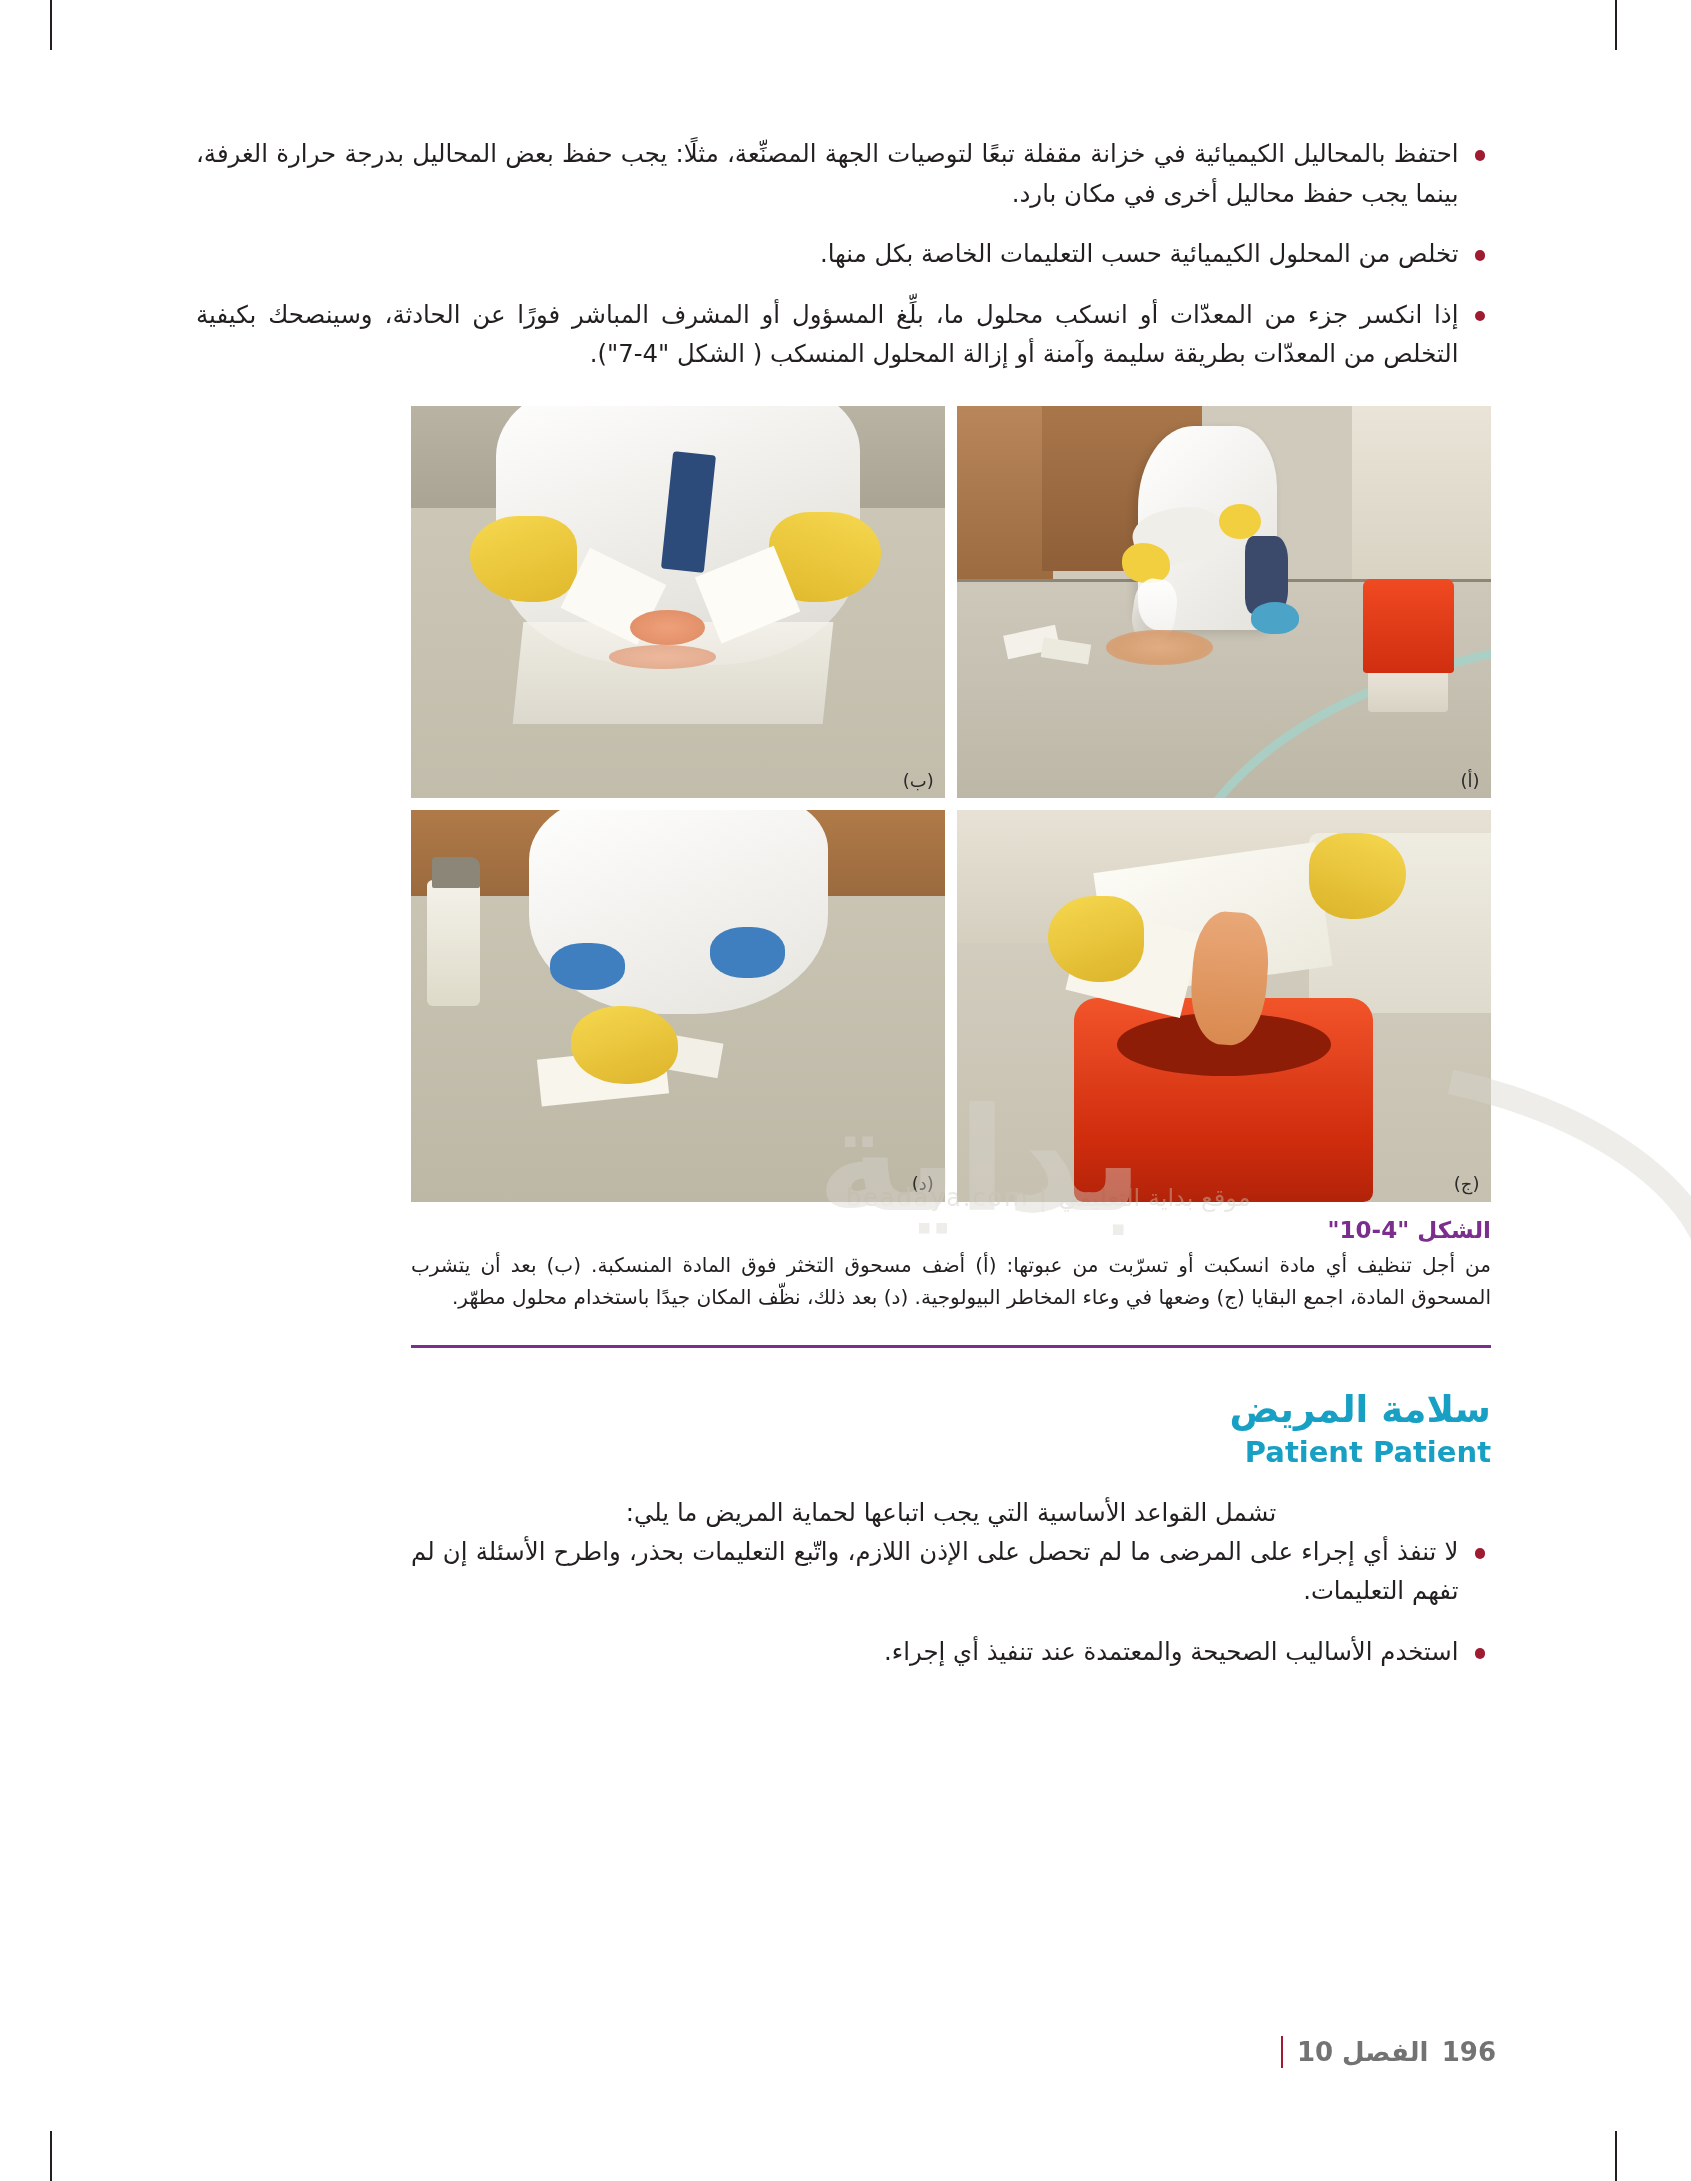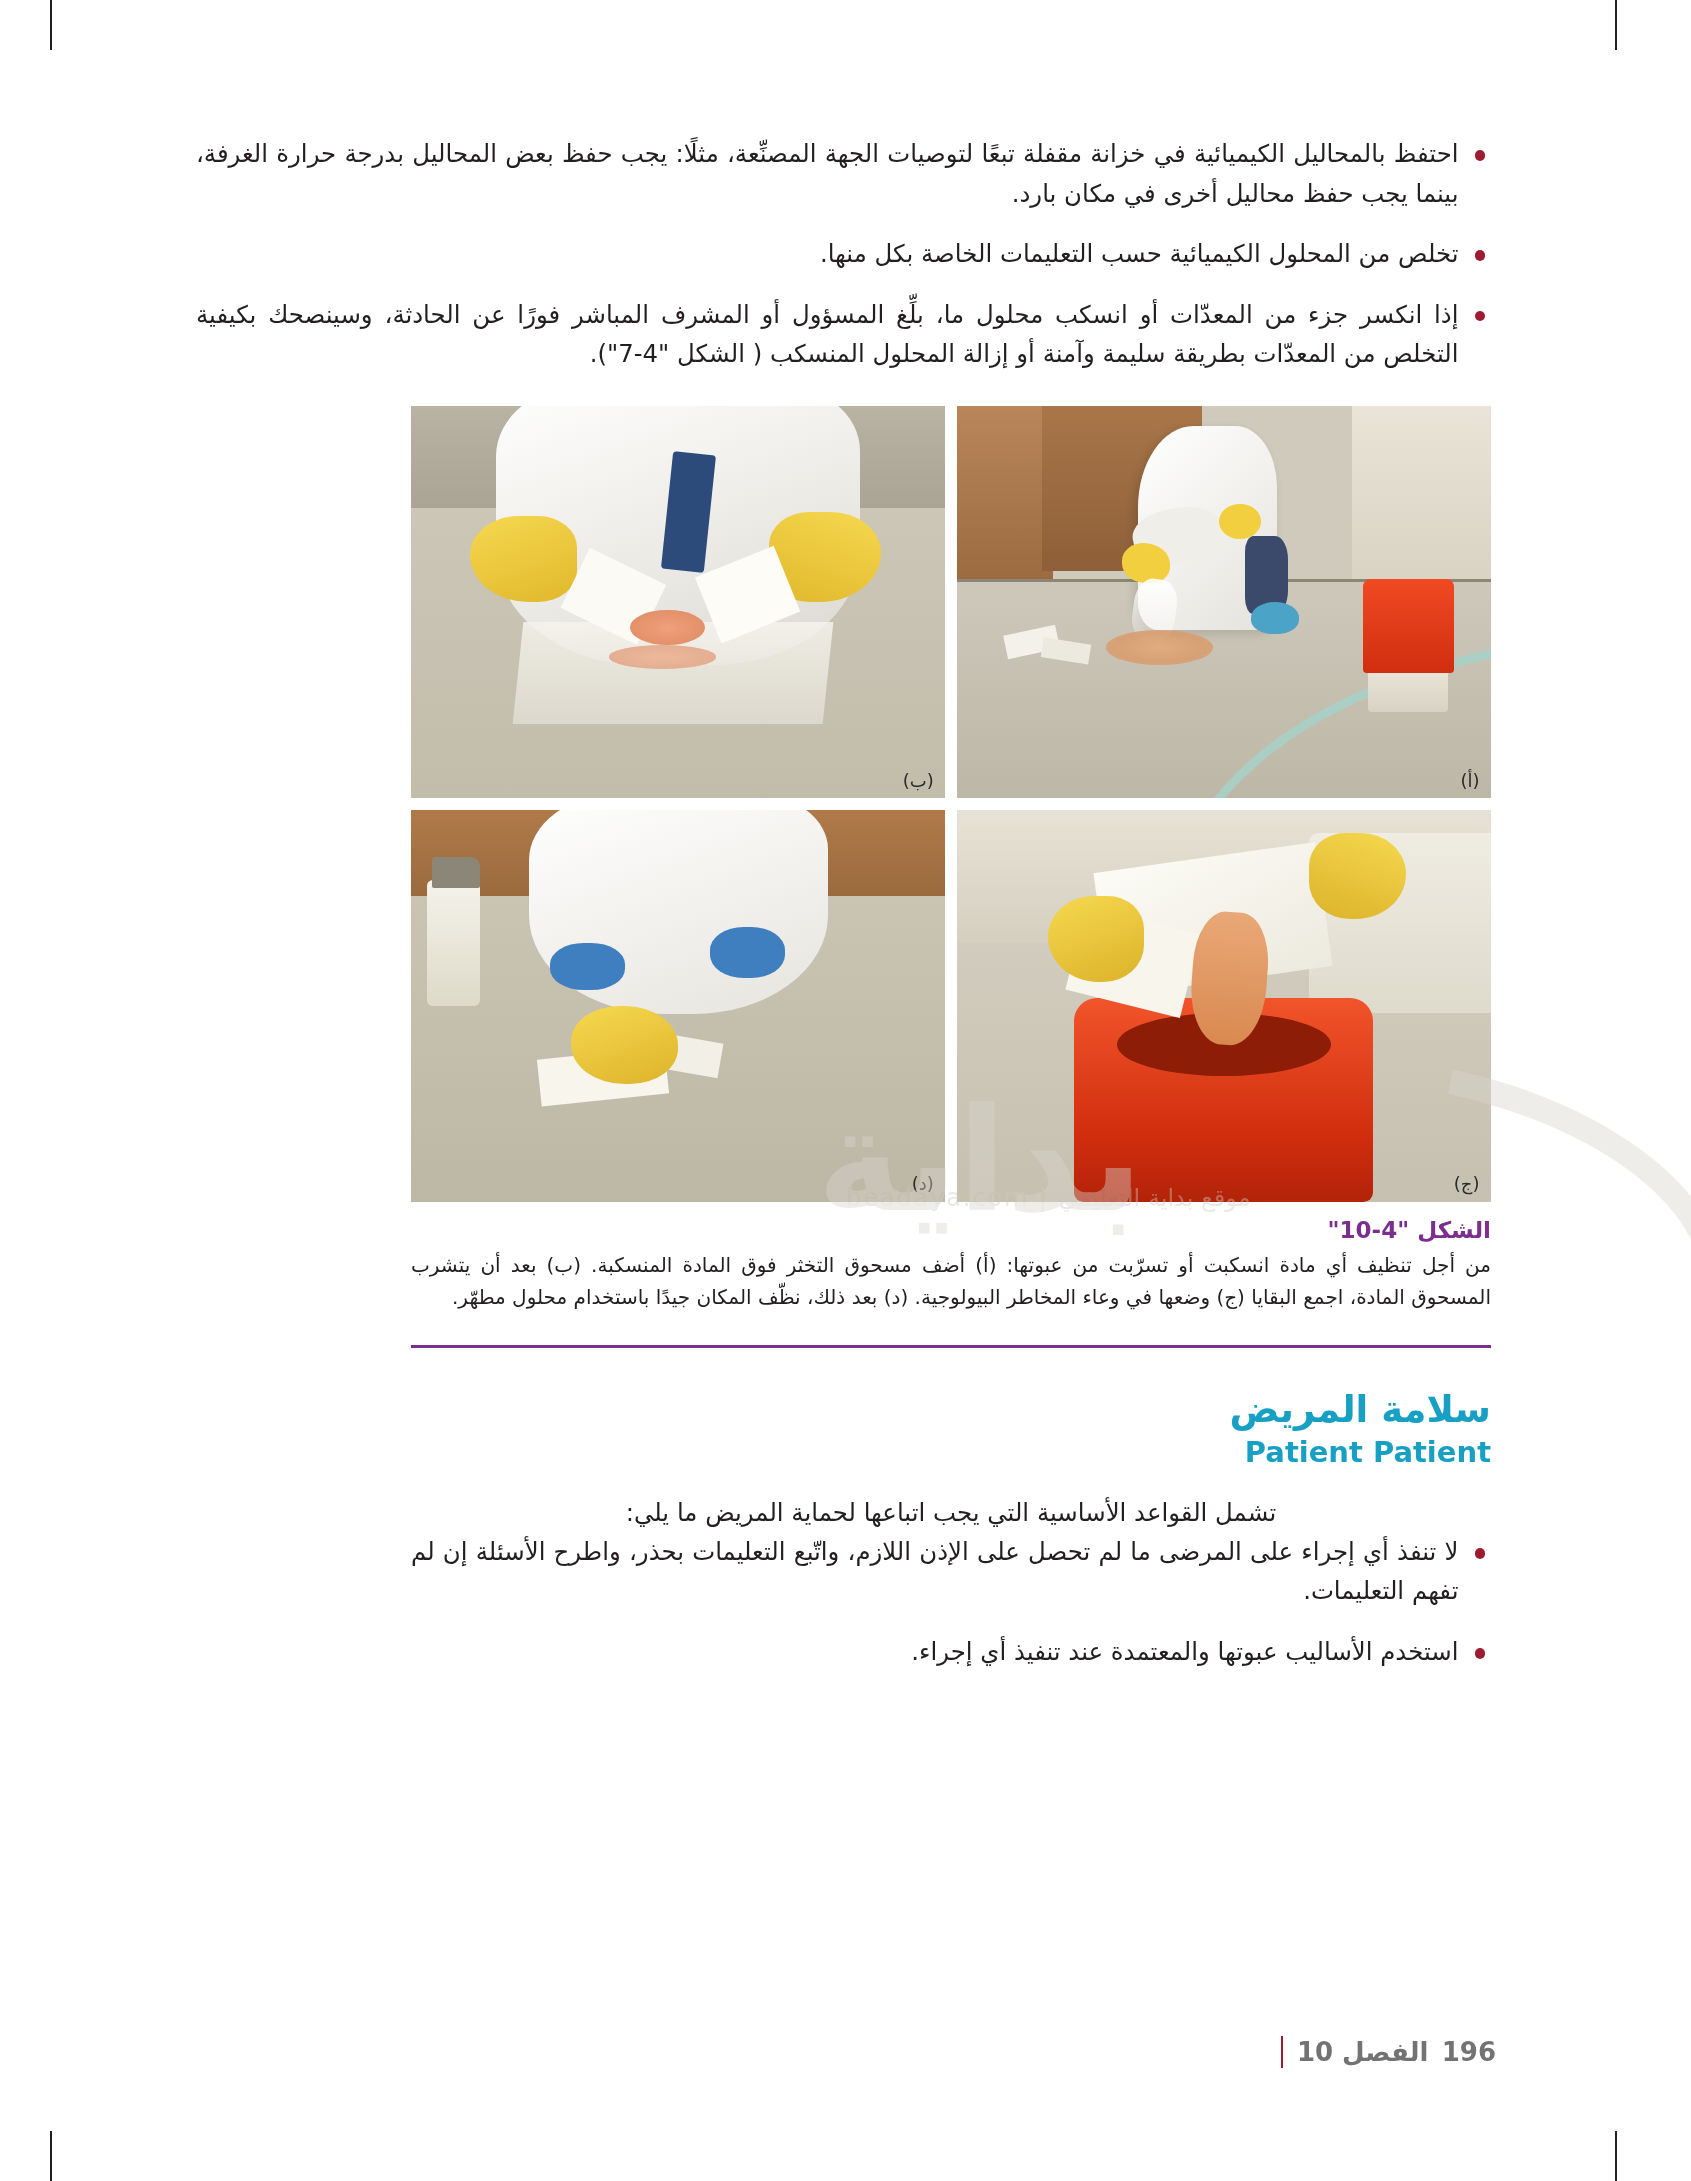--- a/index.html
+++ b/index.html
@@ -515,21 +515,21 @@
 
   <div class="lead">تشمل القواعد الأساسية التي يجب اتباعها لحماية المريض ما يلي:</div>
 
   <ul class="bullets bullets2">
     <li>
       <span class="dot"></span>
       <span>لا تنفذ أي إجراء على المرضى ما لم تحصل على الإذن اللازم، واتّبع التعليمات بحذر، واطرح الأسئلة إن لم تفهم التعليمات.</span>
     </li>
     <li>
       <span class="dot"></span>
-      <span>استخدم الأساليب عبوتها والمعتمدة عند تنفيذ أي إجراء.</span>
+      <span>استخدم الأساليب الصحيحة والمعتمدة عند تنفيذ أي إجراء.</span>
     </li>
   </ul>
 </div>
 
 <div class="footer">
   <div class="txt">196</div>
   <div class="txt">الفصل 10</div>
   <div class="bar"></div>
 </div>
 

